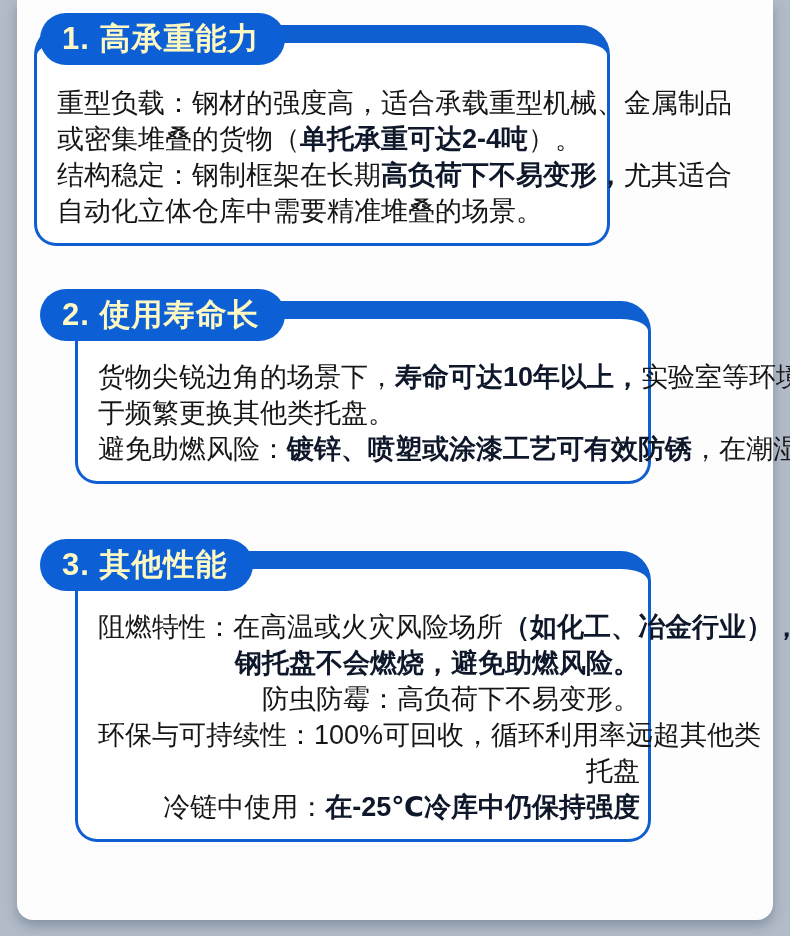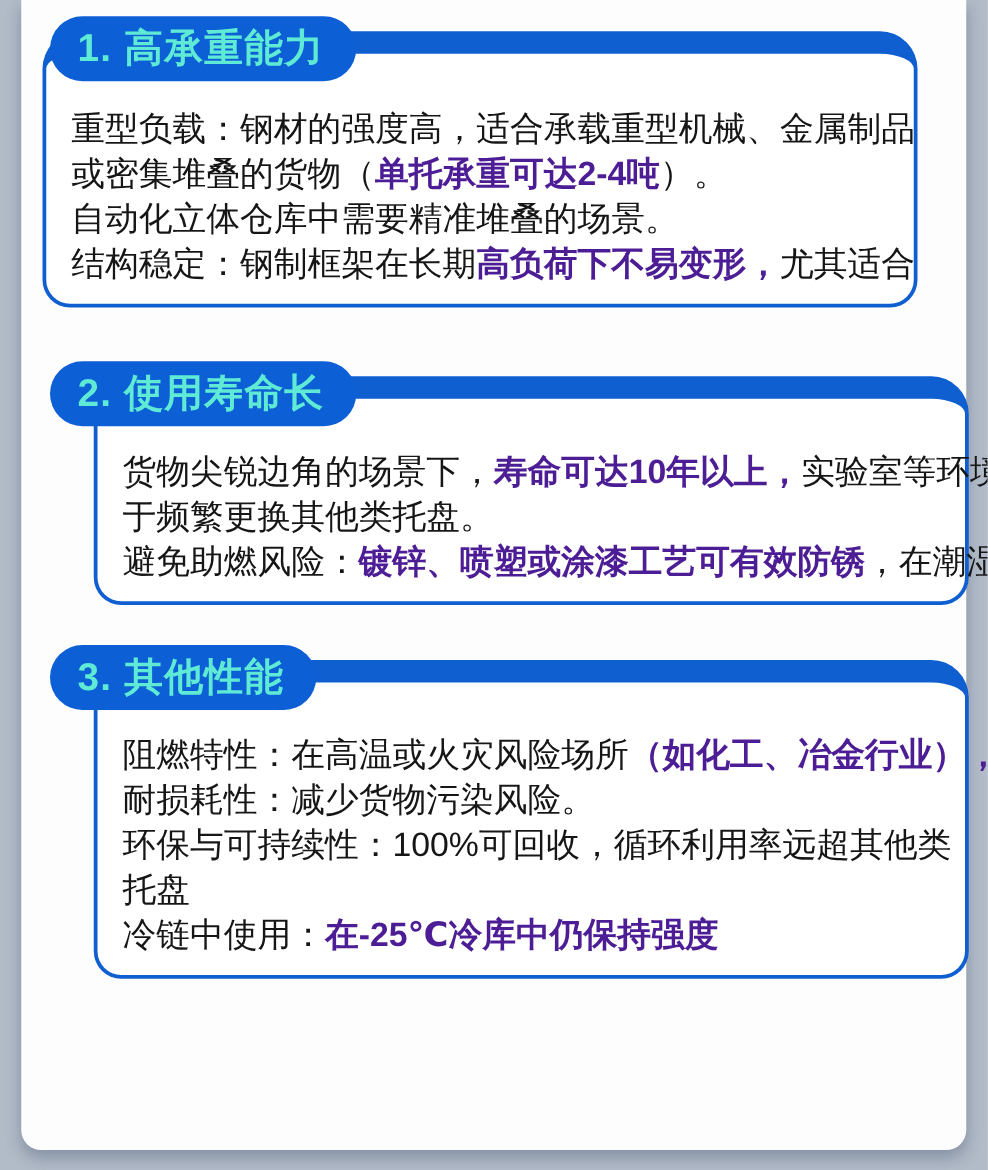--- a/index.html
+++ b/index.html
@@ -28,85 +28,86 @@
   .sections {
     position: relative;
     padding-top: 25px;
   }
   .card-wrap {
     position: relative;
     margin-left: 17px;
     width: 700px;
   }
   .card-wrap + .card-wrap { margin-top: 55px; padding-left: 41px; }
-  .card-wrap.third { margin-top: 44px; }
+  .card-wrap.third { margin-top: 67px; text-align: right; }
   .card {
     box-sizing: border-box;
-    width: 700px;
+    width: 576px;
     background: #ffffff;
     border: 3px solid #0f5fd0;
     border-top-width: 18px;
     border-radius: 30px 30px 22px 22px;
     padding: 40px 8px 14px 20px;
   }
   .card-wrap.first .card { padding-top: 42px; }
   .badge {
     position: absolute;
     top: -12px;
     left: 6px;
     z-index: 2;
     height: 52px;
     line-height: 52px;
     padding: 0 26px 0 22px;
     background: #0c5fd4;
     border-radius: 28px;
-    color: #5eead4;
+    color: #fef9c3;
     font-size: 31px;
     font-weight: bold;
     letter-spacing: 1px;
     white-space: nowrap;
   }
   .line {
     height: 36px;
     line-height: 36px;
     font-size: 27px;
     color: #161616;
     white-space: nowrap;
     font-weight: 500;
   }
-  .line .hl { color: #4c1d95; font-weight: 600; }
+  .line .hl { color: #0f172a; font-weight: 600; }
 </style>
 </head>
 <body>
 
 <div class="page">
   <div class="panel">
     <div class="sections">
         <div class="card-wrap first">
           <div class="badge">1. 高承重能力</div>
           <div class="card">
             <div class="line"><span>重型负载：钢材的强度高，适合承载重型机械、金属制品</span></div>
             <div class="line"><span>或密集堆叠的货物（</span><span class="hl">单托承重可达2-4吨</span><span>）。</span></div>
+            <div class="line"><span>结构稳定：钢制框架在长期</span><span class="hl">高负荷下不易变形，</span><span>尤其适合</span></div>
             <div class="line"><span>自动化立体仓库中需要精准堆叠的场景。</span></div>
-            <div class="line"><span>结构稳定：钢制框架在长期</span><span class="hl">高负荷下不易变形，</span><span>尤其适合</span></div>
           </div>
         </div>
         <div class="card-wrap second">
           <div class="badge">2. 使用寿命长</div>
           <div class="card">
             <div class="line"><span>货物尖锐边角的场景下，</span><span class="hl">寿命可达10年以上，</span><span>实验室等环境</span></div>
             <div class="line"><span>于频繁更换其他类托盘。</span></div>
             <div class="line"><span>避免助燃风险：</span><span class="hl">镀锌、喷塑或涂漆工艺可有效防锈</span><span>，在潮湿</span></div>
           </div>
         </div>
         <div class="card-wrap third">
           <div class="badge">3. 其他性能</div>
           <div class="card">
             <div class="line"><span>阻燃特性：在高温或火灾风险场所</span><span class="hl">（如化工、冶金行业），</span></div>
-            <div class="line"><span>耐损耗性：减少货物污染风险。</span></div>
+            <div class="line"><span class="hl">钢托盘不会燃烧，避免助燃风险。</span></div>
+            <div class="line"><span>防虫防霉：高负荷下不易变形。</span></div>
             <div class="line"><span>环保与可持续性：100%可回收，循环利用率远超其他类</span></div>
             <div class="line"><span>托盘</span></div>
             <div class="line"><span>冷链中使用：</span><span class="hl">在-25℃冷库中仍保持强度</span></div>
           </div>
         </div>
       </div>
   </div>
 </div>
 
 </body></html>

